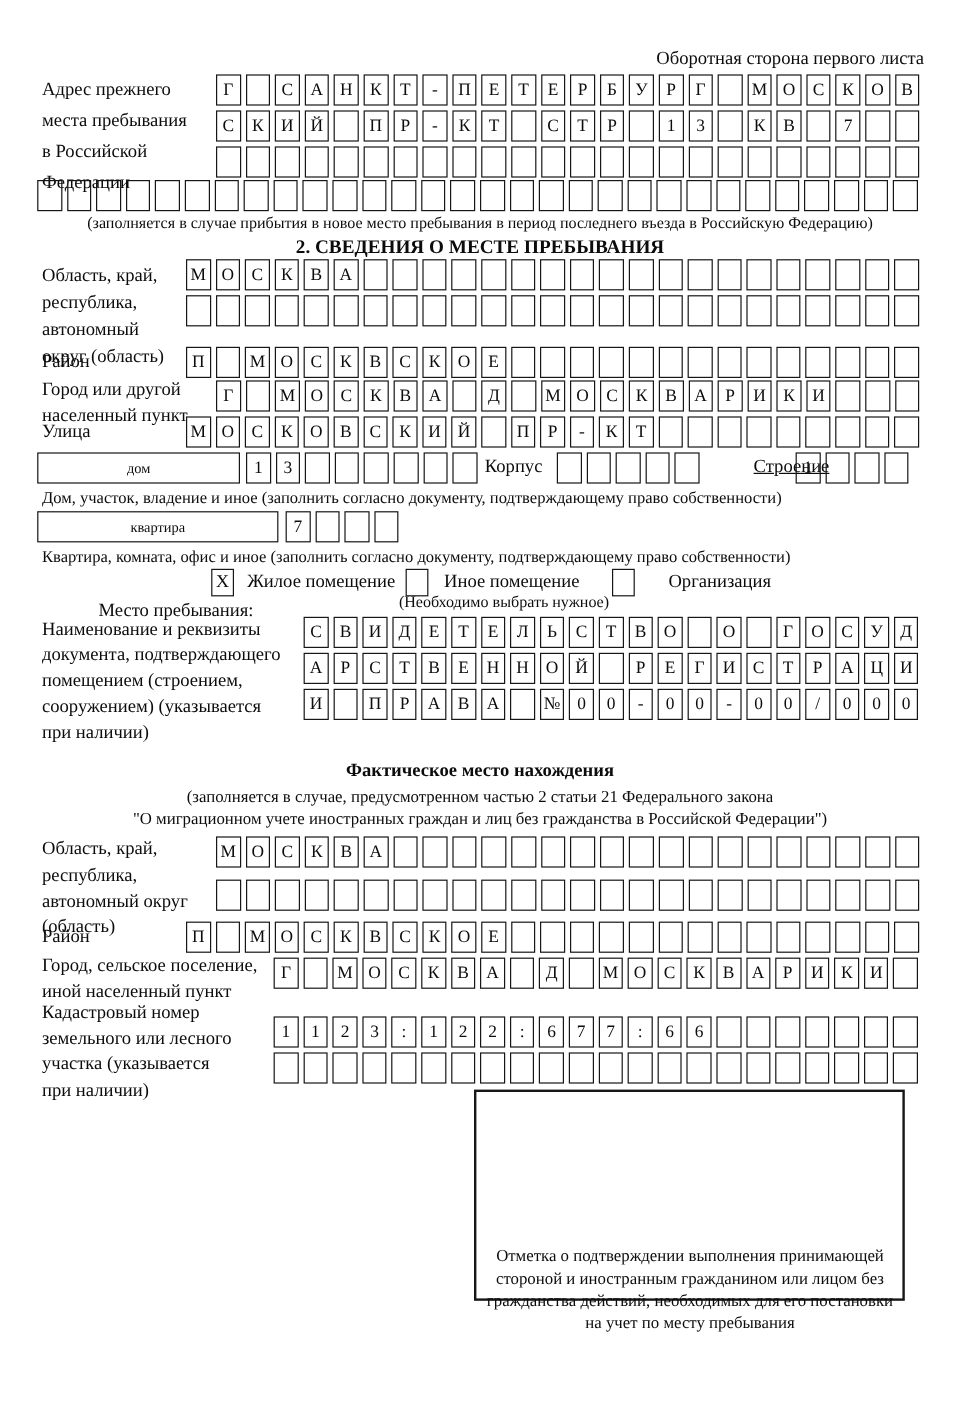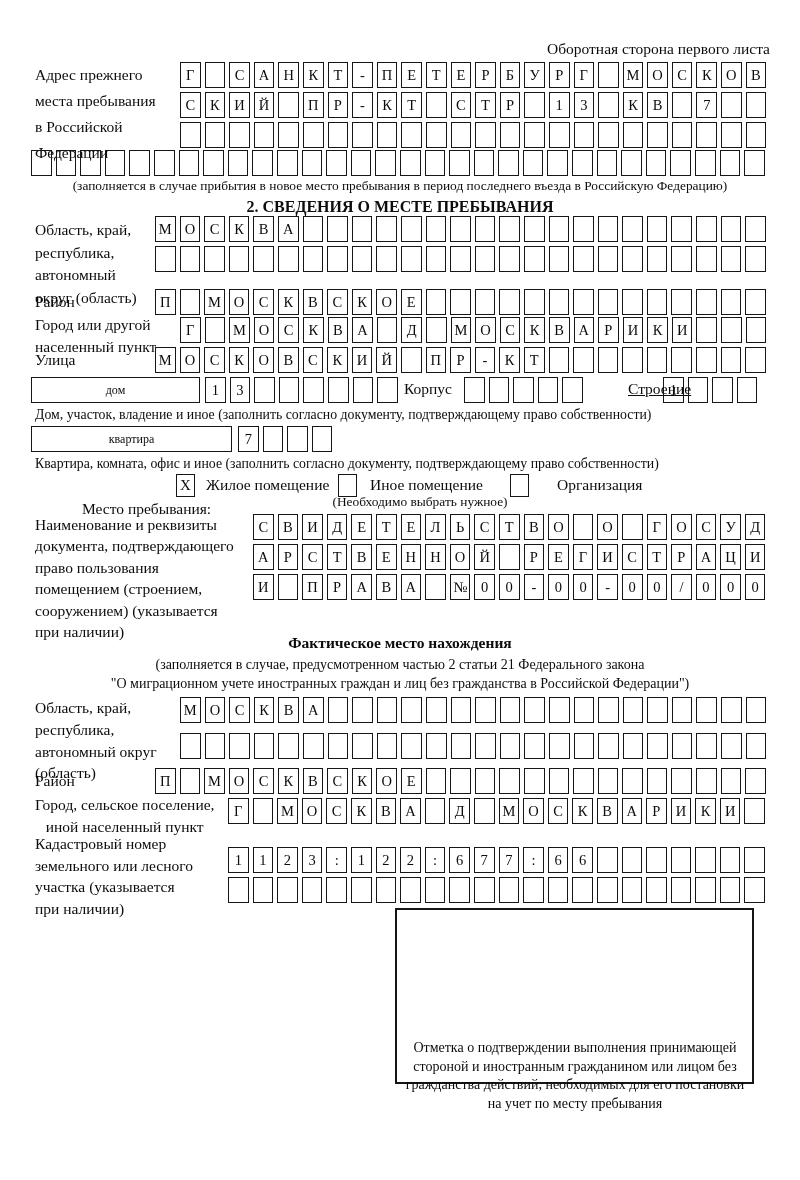--- a/index.html
+++ b/index.html
@@ -349,21 +349,20 @@
   <div class="abs label" style="left:370px;top:476px;">Иное помещение</div>
   <div class="checkbox" style="left:510px;top:474px;">
     <span></span>
   </div>
   <div class="abs label" style="left:557px;top:476px;">Организация</div>
   <div class="abs note center" style="left:130px;top:494px;width:580px;">(Необходимо выбрать нужное)</div>
 
   <div class="abs label lines" style="left:35px;top:514px;line-height:21.4px;">
     <span>Наименование и реквизиты</span>
     <span>документа, подтверждающего</span>
-    <span>право пользования</span>
     <span>помещением (строением,</span>
     <span>сооружением) (указывается</span>
     <span>при наличии)</span>
   </div>
   <div class="cellrow" style="left:253px;top:514px;">
       <span class="cell">С</span>
       <span class="cell">В</span>
       <span class="cell">И</span>
       <span class="cell">Д</span>
       <span class="cell">Е</span>
@@ -516,21 +515,21 @@
       <span class="cell"></span>
       <span class="cell"></span>
       <span class="cell"></span>
       <span class="cell"></span>
       <span class="cell"></span>
       <span class="cell"></span>
       <span class="cell"></span>
       <span class="cell"></span>
     </div>
 
-  <div class="abs label lines" style="left:35px;top:794px;line-height:21.5px;text-align:center;">
+  <div class="abs label lines" style="left:35px;top:794px;line-height:21.5px;">
     <span>Город, сельское поселение,</span>
     <span>иной населенный пункт</span>
   </div>
   <div class="cellrow" style="left:228px;top:798px;">
       <span class="cell">Г</span>
       <span class="cell"></span>
       <span class="cell">М</span>
       <span class="cell">О</span>
       <span class="cell">С</span>
       <span class="cell">К</span>

